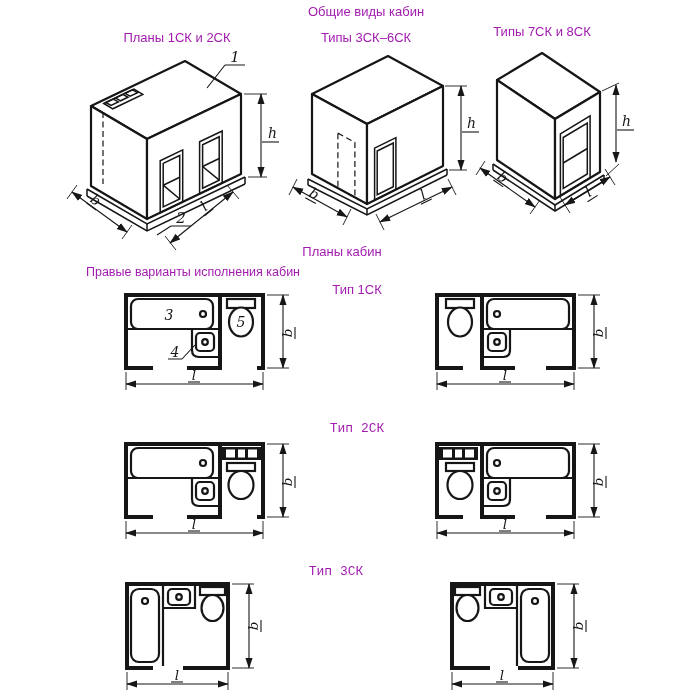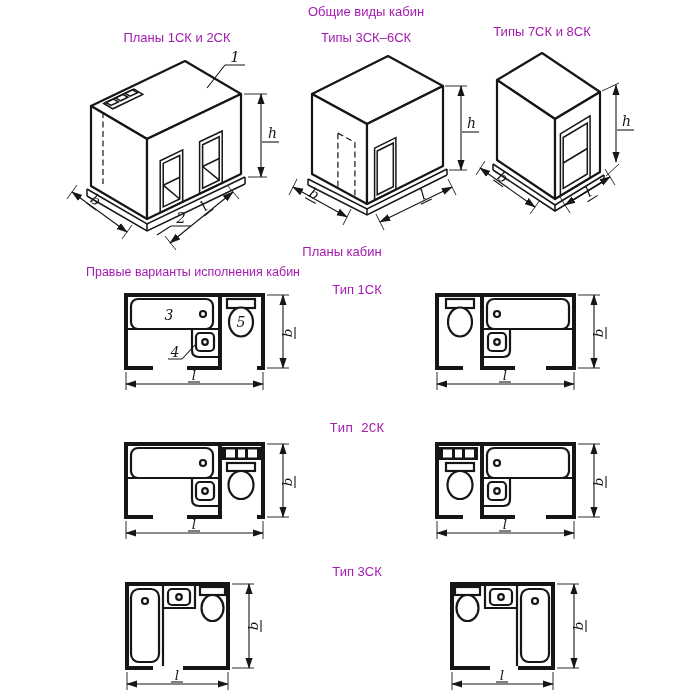--- a/index.html
+++ b/index.html
@@ -24,21 +24,21 @@
 <div class="page">
 
   <div class="lbl" style="left:366px;top:4px;">Общие виды кабин</div>
   <div class="lbl" style="left:177px;top:30px;">Планы 1СК и 2СК</div>
   <div class="lbl" style="left:366px;top:30px;">Типы 3СК–6СК</div>
   <div class="lbl" style="left:542px;top:24px;">Типы 7СК и 8СК</div>
   <div class="lbl" style="left:342px;top:244px;">Планы кабин</div>
   <div class="lbl small" style="left:193px;top:265px;">Правые варианты исполнения кабин</div>
   <div class="lbl" style="left:357px;top:282px;">Тип 1СК</div>
   <div class="lbl" style="left:357px;top:421px;font-family:Liberation Mono, monospace;">Тип 2СК</div>
-  <div class="lbl" style="left:357px;top:564px;">Тип 3СК</div>
+  <div class="lbl" style="left:336px;top:564px;font-family:Liberation Mono, monospace;">Тип 3СК</div>
 
   <svg width="0" height="0">
     <defs>
       <marker id="arr" viewBox="0 0 10 8" refX="9.3" refY="4" markerWidth="11" markerHeight="8.8" orient="auto-start-reverse" markerUnits="userSpaceOnUse">
         <path d="M0,0.7 L10,4 L0,7.3 Z" fill="#161616"></path>
       </marker>
     </defs>
   </svg>
 
   <svg style="left:55px;top:48px;" width="240" height="200" viewBox="0 0 240 200">

